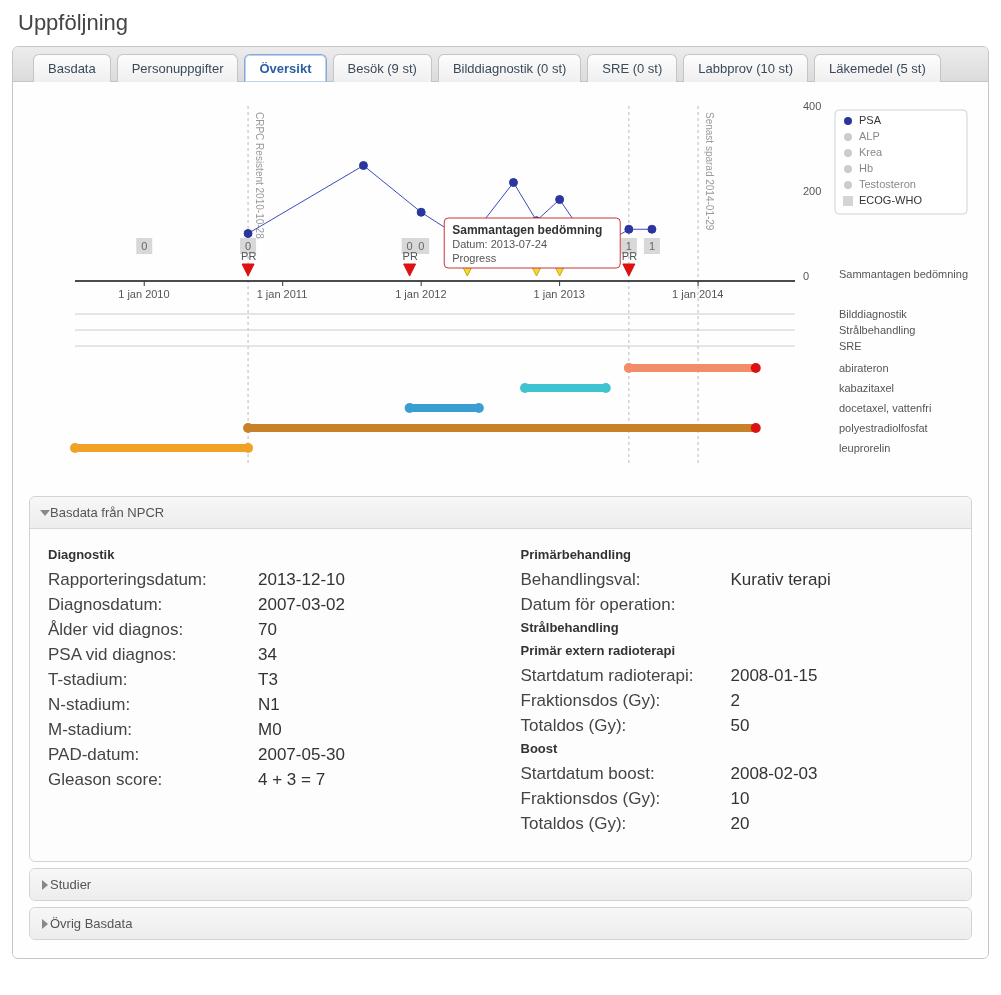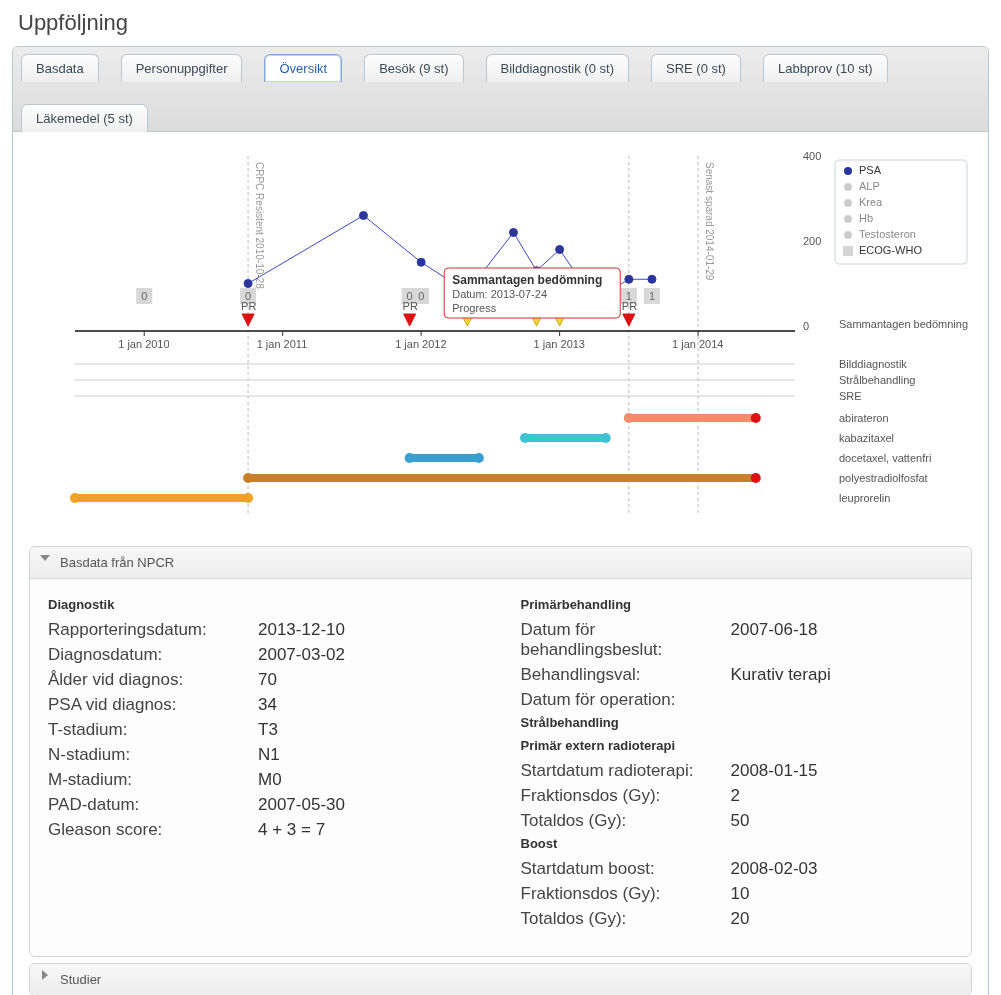--- a/index.html
+++ b/index.html
@@ -1,22 +1,22 @@
 <!DOCTYPE html>
 <html><head>
 <meta charset="utf-8">
 <style>
   html,body{margin:0;padding:0;font-family:"Lucida Grande","Segoe UI",Arial,sans-serif;font-size:13px;color:#333;background:#fff}
   .wrap{width:1001px;box-sizing:border-box;padding:6px 12px 18px}
   h1.page-title{font-size:22px;font-weight:400;color:#444;margin:4px 0 10px 6px}
   
   .tabpanel{border:1px solid #bfc6cc;border-radius:6px;overflow:hidden;background:linear-gradient(#f6f7f8,#efefef 30px,#fafafa 30px);}
-  .tabstrip{background:linear-gradient(#ececec,#dbdbdb);border-bottom:1px solid #bfc6cc;padding:6px 8px 0;display:flex;flex-wrap:wrap;gap:22px;align-items:flex-end}
+  .tabstrip{background:linear-gradient(#ececec,#dbdbdb);border-bottom:1px solid #bfc6cc;padding:6px 20px 0;display:flex;flex-wrap:wrap;gap:6px;align-items:flex-end}
   .tab{background:linear-gradient(#fdfdfd,#efefef);border:1px solid #bfc6cc;border-bottom:none;border-radius:6px 6px 0 0;padding:6px 14px;color:#3a4a59;cursor:pointer;font-size:13px;position:relative;top:1px}
-  .tab.active{background:#fff;border-color:#8aa8d6;box-shadow:0 0 0 1px #bcd2ef inset;color:#2b5fa5;font-weight:400}
+  .tab.active{background:#fff;border-color:#8aa8d6;box-shadow:0 0 0 1px #bcd2ef inset;color:#2b5fa5;font-weight:700}
   .panel-body{background:#fefefe;padding:10px 4px 12px}
   
   .chart-wrap{margin:4px 18px 20px}
   svg.chart{width:940px;height:380px;display:block}
   .vline{stroke:#bbb;stroke-dasharray:3 3}
   .vlabel{fill:#999;font-size:10px}
   .pt-psa{fill:#2a369d;stroke:#2a369d}
   .pt-line{stroke:#3a4bbf;stroke-width:1;fill:none}
   .ecog-box{fill:#d8d8d8;stroke:none}
   .ecog-txt{fill:#666;font-size:11px}
@@ -25,21 +25,21 @@
   .tip-box{fill:#fff;stroke:#c33;stroke-width:1;rx:4}
   .tip-hdr{fill:#333;font-weight:600;font-size:12px}
   .tip-row{fill:#555;font-size:11px}
   .legend-box{fill:#fff;stroke:#cdd4da;stroke-width:1;rx:4}
   .leg-txt{fill:#888;font-size:11px}
   .leg-txt.on{fill:#333;font-weight:500}
   .tri{fill:#d11;stroke:#d11}
   .tri-y{fill:#f4d73b;stroke:#caa900}
   
   .acc{margin:6px 12px;border:1px solid #cfd4d9;border-radius:6px;background:#fdfdfd}
-  .acc-hdr{padding:8px 10px;background:linear-gradient(#f7f7f7,#ededed);cursor:pointer;border-radius:6px;font-size:13px;color:#555;display:flex;align-items:flex-start;gap:10px}
+  .acc-hdr{padding:8px 10px;background:linear-gradient(#f7f7f7,#ededed);cursor:pointer;border-radius:6px;font-size:13px;color:#555;display:flex;align-items:center;}
   .acc.open>.acc-hdr{border-bottom:1px solid #d5d9dd;border-radius:6px 6px 0 0}
   .acc-body{padding:14px 18px 22px;display:none}
   .acc.open>.acc-body{display:block}
   .caret{width:0;height:0;border-left:5px solid transparent;border-right:5px solid transparent;border-top:6px solid #888}
   .acc.closed .caret{transform:rotate(-90deg)}
   .cols{display:flex;gap:40px}
   .col{flex:1;min-width:0}
   .sect-title{font-weight:700;color:#333;margin:4px 0 8px}
   .kv{display:flex;font-size:17px;margin:5px 0;color:#333}
   .kv .k{flex:0 0 210px;color:#444}
@@ -215,24 +215,20 @@
                     <span class="v">2007-05-30</span>
                   </div>
                   <div class="kv">
                     <span class="k">Gleason score:</span>
                     <span class="v">4 + 3 = 7</span>
                   </div>
                 </div>
                 <div class="col">
                   <div class="sect-title">Primärbehandling</div>
                   <div class="kv">
-                    <span class="k">Datum för behandlingsbeslut:</span>
-                    <span class="v">2007-06-18</span>
-                  </div>
-                  <div class="kv">
                     <span class="k">Behandlingsval:</span>
                     <span class="v">Kurativ terapi</span>
                   </div>
                   <div class="kv">
                     <span class="k">Datum för operation:</span>
                     <span class="v"></span>
                   </div>
                   <div class="sect-title">Strålbehandling</div>
                   <div class="sect-title">Primär extern radioterapi</div>
                   <div class="kv">

